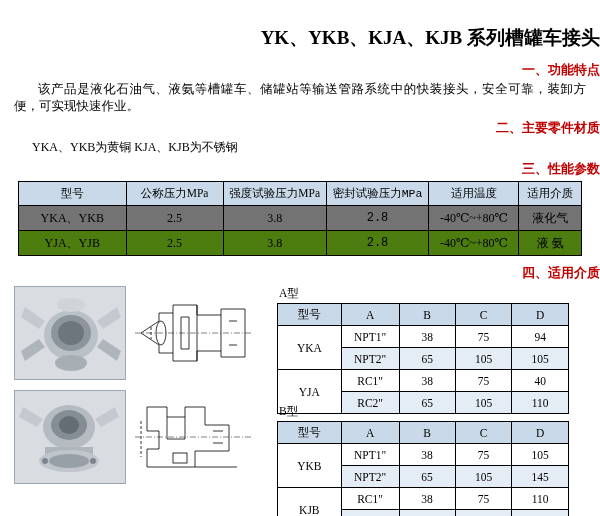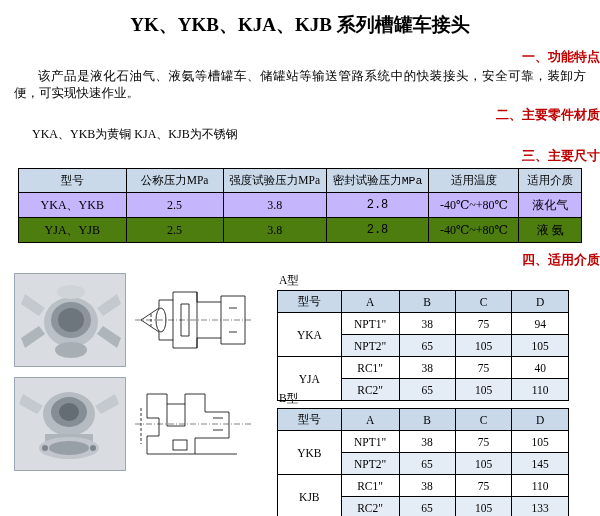--- a/index.html
+++ b/index.html
@@ -14,25 +14,25 @@
     color: #000000;
     overflow: hidden;
     position: relative;
   }
   .page {
     position: relative;
     width: 600px;
     height: 516px;
   }
   .title {
-    text-align: center;
+    text-align: right;
     font-size: 19px;
     font-weight: bold;
     letter-spacing: 0px;
-    padding-top: 12px;
+    padding-top: 25px;
     padding-bottom: 6px;
     font-family: "Liberation Serif", "DejaVu Serif", serif;
   }
   .section-head {
     color: #c00000;
     font-weight: bold;
     font-size: 13px;
     margin: 4px 0 2px 18px;
     font-family: "Liberation Serif", "DejaVu Serif", serif;
     text-align: right;
@@ -64,21 +64,21 @@
     text-align: center;
     height: 22px;
     font-weight: normal;
     font-family: "Liberation Serif", "DejaVu Serif", serif;
   }
   table.perf tr.head td {
     background: #c9d9ea;
     font-size: 11.5px;
     height: 21px;
   }
-  table.perf tr.r1 td { background: #c4b5fd; }
+  table.perf tr.r1 td { background: #737373; }
   table.perf tr.r2 td { background: #4d7c0f; }
   table.perf td.c0 { width: 108px; }
   table.perf td.c1 { width: 98px; }
   table.perf td.c2 { width: 104px; }
   table.perf td.c3 { width: 104px; font-family: Liberation Mono, monospace; }
   table.perf td.c4 { width: 88px; }
   table.perf td.c5 { width: 62px; }
 
   
   .dims {
@@ -142,21 +142,21 @@
 <div class="page">
 
   <div class="title">YK、YKB、KJA、KJB 系列槽罐车接头</div>
 
   <div class="section-head">一、功能特点</div>
   <div class="para">该产品是液化石油气、液氨等槽罐车、储罐站等输送管路系统中的快装接头，安全可靠，装卸方便，可实现快速作业。</div>
 
   <div class="section-head">二、主要零件材质</div>
   <div class="para2">YKA、YKB为黄铜      KJA、KJB为不锈钢</div>
 
-  <div class="section-head">三、主要尺寸</div>
+  <div class="section-head">三、性能参数</div>
 
   <table class="perf">
     <tbody>
         <tr class="head">
       <td class="c0">型号</td>
       <td class="c1">公称压力MPa</td>
       <td class="c2">强度试验压力MPa</td>
       <td class="c3">密封试验压力MPa</td>
       <td class="c4">适用温度</td>
       <td class="c5">适用介质</td>

